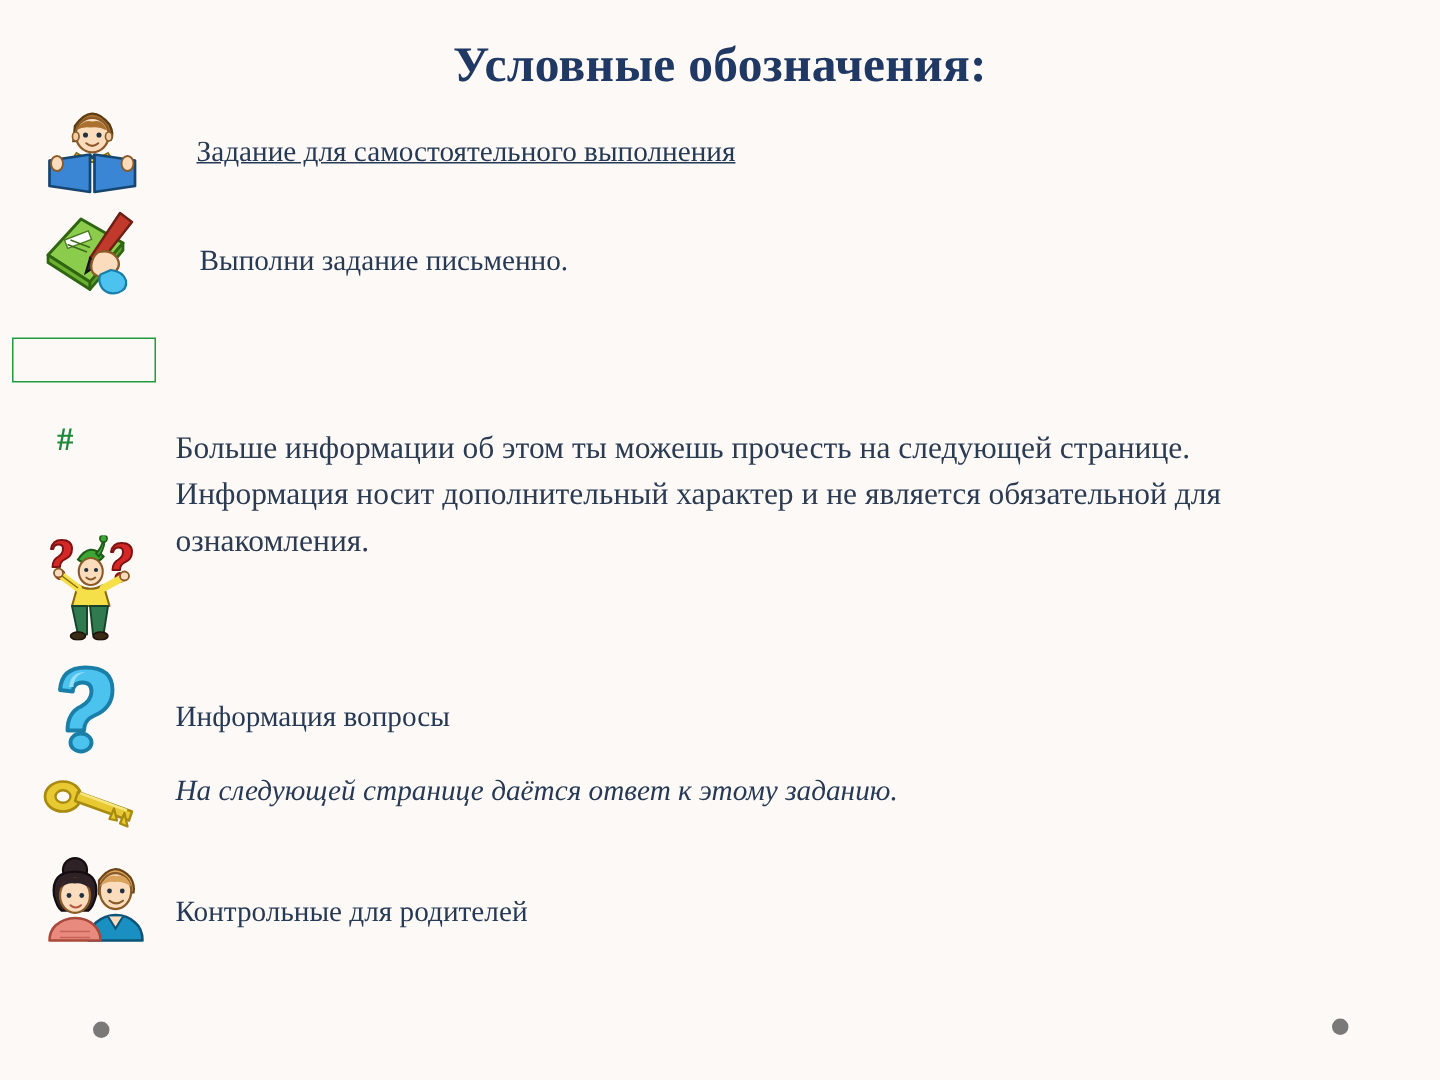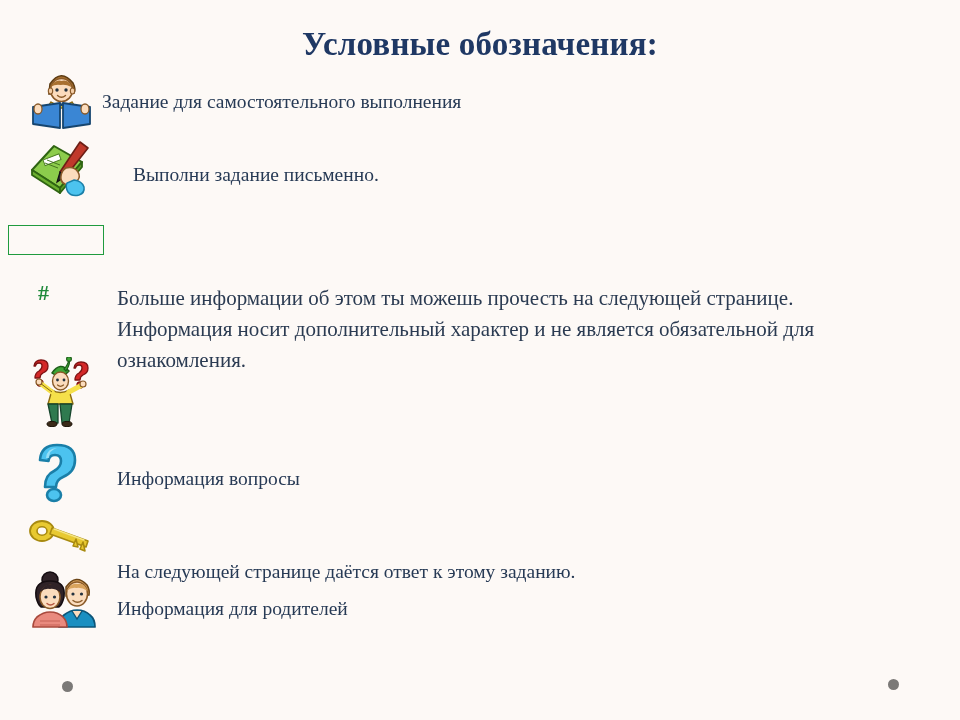--- a/index.html
+++ b/index.html
@@ -118,21 +118,21 @@
       <path d="M9 45 L36 41 L36 66 L9 62 z" fill="#3a86d4" stroke="#16456f" stroke-width="1.8" stroke-linejoin="round"></path>
 
       <path d="M66 45 L39 41 L39 66 L66 62 z" fill="#3a86d4" stroke="#16456f" stroke-width="1.8" stroke-linejoin="round"></path>
 
       <path d="M36 41 L37.5 43 L39 41" fill="none" stroke="#16456f" stroke-width="1.6"></path>
 
       <ellipse cx="14" cy="47" rx="4" ry="5" fill="#fbdcbd" stroke="#8a5a28" stroke-width="1.3"></ellipse>
       <ellipse cx="61" cy="47" rx="4" ry="5" fill="#fbdcbd" stroke="#8a5a28" stroke-width="1.3"></ellipse>
     </svg>
   </div>
-  <div class="label" style="left:102px; top:88px; width:700px;">Задание для самостоятельного выполнения</div>
+  <div class="label" style="left:131px; top:88px; width:700px;text-decoration:underline;">Задание для самостоятельного выполнения</div>
 
   <div class="icon-cell" style="left:24px; top:138px; width:74px; height:62px;">
     <svg width="74" height="62" viewBox="0 0 74 62">
 
       <path d="M8 32 L30 8 L58 24 L36 50 z" fill="#8ccc4c" stroke="#2f6412" stroke-width="2" stroke-linejoin="round"></path>
 
       <path d="M8 32 L36 50 L36 55 L8 37 z" fill="#6bb02f" stroke="#2f6412" stroke-width="1.8" stroke-linejoin="round"></path>
       <path d="M36 50 L58 24 L58 29 L36 55 z" fill="#5d9c28" stroke="#2f6412" stroke-width="1.8" stroke-linejoin="round"></path>
 
       <rect x="19" y="22" width="17" height="6" transform="rotate(-21 19 22)" fill="#ffffff" stroke="#4a7a22" stroke-width="0.9"></rect>
@@ -209,21 +209,21 @@
       <ellipse cx="16" cy="18" rx="5" ry="4.2" fill="#fdf9f6" stroke="#a88a10" stroke-width="1.6"></ellipse>
 
       <path d="M26 15 L62 28 L60 34 L24 21 z" fill="#e8c931" stroke="#a88a10" stroke-width="1.6" stroke-linejoin="round"></path>
 
       <path d="M50 26 L52 34 L47 33 z" fill="#e8c931" stroke="#a88a10" stroke-width="1.5" stroke-linejoin="round"></path>
       <path d="M57 29 L59 38 L54 36 z" fill="#e8c931" stroke="#a88a10" stroke-width="1.5" stroke-linejoin="round"></path>
 
       <path d="M28 16 L58 27" stroke="#f6e680" stroke-width="1.6" stroke-linecap="round"></path>
     </svg>
   </div>
-  <div class="label" style="left:117px; top:558px; width:760px;">На следующей странице даётся ответ к этому заданию.</div>
+  <div class="label" style="left:117px; top:514px; width:760px;font-style:italic;">На следующей странице даётся ответ к этому заданию.</div>
 
   <div class="icon-cell" style="left:24px; top:567px; width:74px; height:72px;">
     <svg width="74" height="72" viewBox="0 0 74 72">
 
       <path d="M42 20 q10 -14 21 -2 q3 5 2 10 l-23 1 z" fill="#d9a35c" stroke="#6b4416" stroke-width="1.5"></path>
 
       <ellipse cx="53" cy="27" rx="10.5" ry="12" fill="#fbdcbd" stroke="#8a5a28" stroke-width="1.5"></ellipse>
       <path d="M42.5 24 q5 -9 11 -7 q7 -2 10 7 q-6 -4 -11 -3 q-5 -1 -10 3 z" fill="#d9a35c"></path>
       <circle cx="49" cy="27" r="1.6" fill="#23313f"></circle>
       <circle cx="57.5" cy="27" r="1.6" fill="#23313f"></circle>
@@ -240,18 +240,18 @@
 
       <path d="M16 25 q5 -9 10 -7 q6 -2 10 7 q-6 -4 -10 -3 q-5 -1 -10 3 z" fill="#2f2227"></path>
       <circle cx="22" cy="30" r="1.6" fill="#23313f"></circle>
       <circle cx="30.5" cy="30" r="1.6" fill="#23313f"></circle>
       <path d="M23 36.5 q3.5 3 7 0" fill="none" stroke="#b4553f" stroke-width="1.4" stroke-linecap="round"></path>
 
       <path d="M13 50 q6 -5 13 -5 q8 0 13 5 q4 4 4 10 l-34 0 q0 -6 4 -10 z" fill="#e98a7e" stroke="#a9493c" stroke-width="1.7" stroke-linejoin="round"></path>
       <path d="M16 54 l20 0 M16 58 l20 0" stroke="#c86257" stroke-width="1.1"></path>
     </svg>
   </div>
-  <div class="label" style="left:117px; top:595px; width:700px;">Информация для родителей</div>
+  <div class="label" style="left:117px; top:595px; width:700px;">Контрольные для родителей</div>
 
   <div class="dot dot-left"></div>
   <div class="dot dot-right"></div>
 
 </div>
 
 </body></html>

